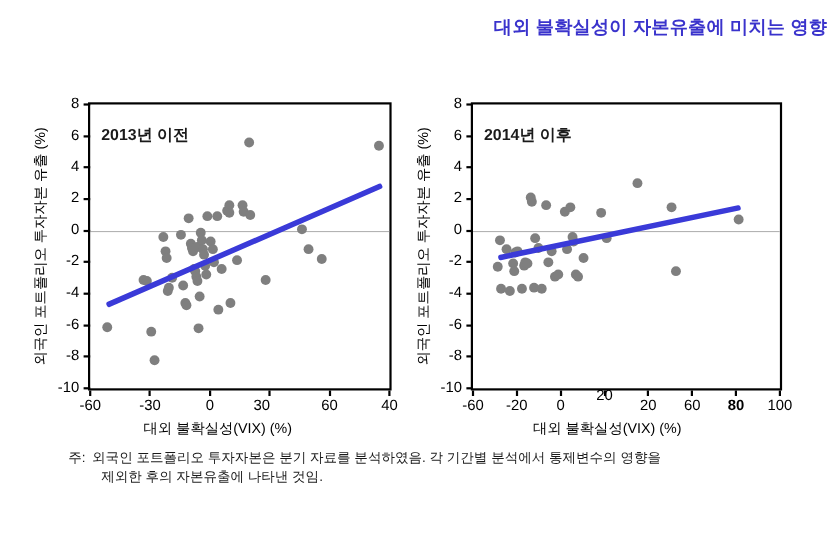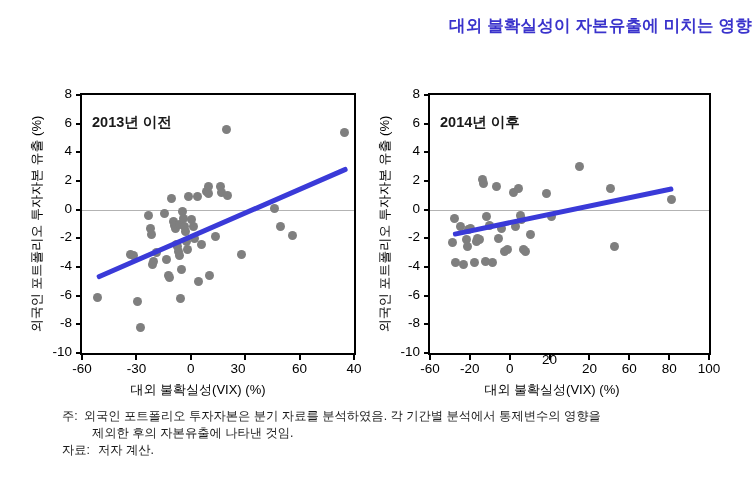--- a/index.html
+++ b/index.html
@@ -347,33 +347,29 @@
       <div class="xlabel-val" style="left: 87.8571px; top: 273px;">-20</div>
       <div class="xtick" style="left: 126.714px; top: 267px;"></div>
       <div class="xlabel-val" style="left: 127.714px; top: 273px;">0</div>
       <div class="xtick" style="left: 166.571px; top: 267px;"></div>
       <div class="xlabel-val" style="left: 167.571px; top: 264px;">20</div>
       <div class="xtick" style="left: 206.429px; top: 267px;"></div>
       <div class="xlabel-val" style="left: 207.429px; top: 273px;">20</div>
       <div class="xtick" style="left: 246.286px; top: 267px;"></div>
       <div class="xlabel-val" style="left: 247.286px; top: 273px;">60</div>
       <div class="xtick" style="left: 286.143px; top: 267px;"></div>
-      <div class="xlabel-val" style="left: 287.143px; top: 273px;">80</div>
+      <div class="xlabel-val" style="left: 287.143px; top: 273px; font-weight: bold;">80</div>
       <div class="xtick" style="left: 326px; top: 267px;"></div>
       <div class="xlabel-val" style="left: 327px; top: 273px;">100</div>
     </div>
   <div class="axis-title-x" id="xtitle-right" style="left: 0px; top: 293px;">대외 불확실성(VIX) (%)</div>
   <div class="axis-title-y" id="ytitle-right" style="left: -6px; top: 265px; width: 258px; text-align: center;">외국인 포트폴리오 투자자본 유출 (%)</div>
 </div>
 
 <div class="notes">
   <div class="note-row">
     <span class="note-tag">주:</span>
     <span class="note-body" style="padding-left:6px">외국인 포트폴리오 투자자본은 분기 자료를 분석하였음. 각 기간별 분석에서 통제변수의 영향을</span>
   </div>
   <div class="note-row note-indent">
     <span class="note-body">제외한 후의 자본유출에 나타낸 것임.</span>
   </div>
-  <div class="note-row note-source">
-    <span class="note-tag">자료:</span>
-    <span class="note-body" style="padding-left:4px">저자 계산.</span>
-  </div>
 </div>
 
 </body></html>

